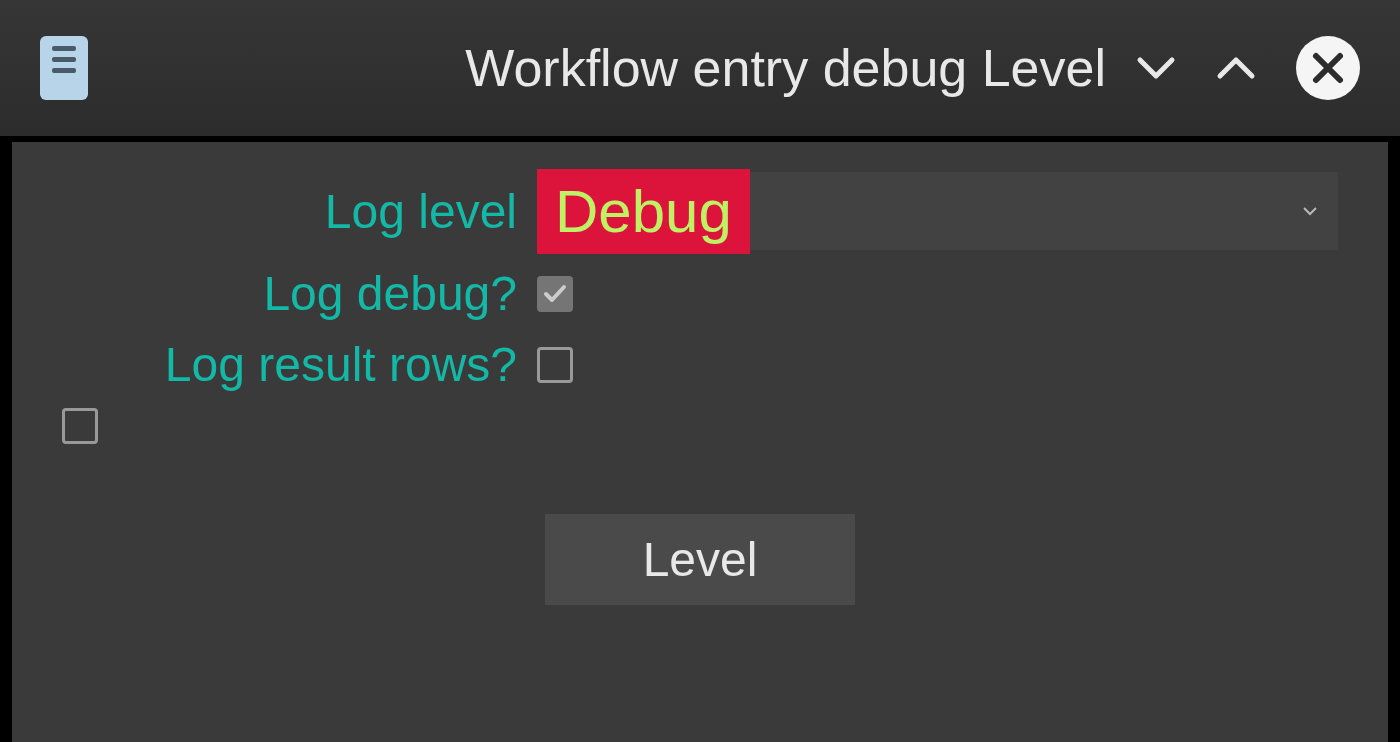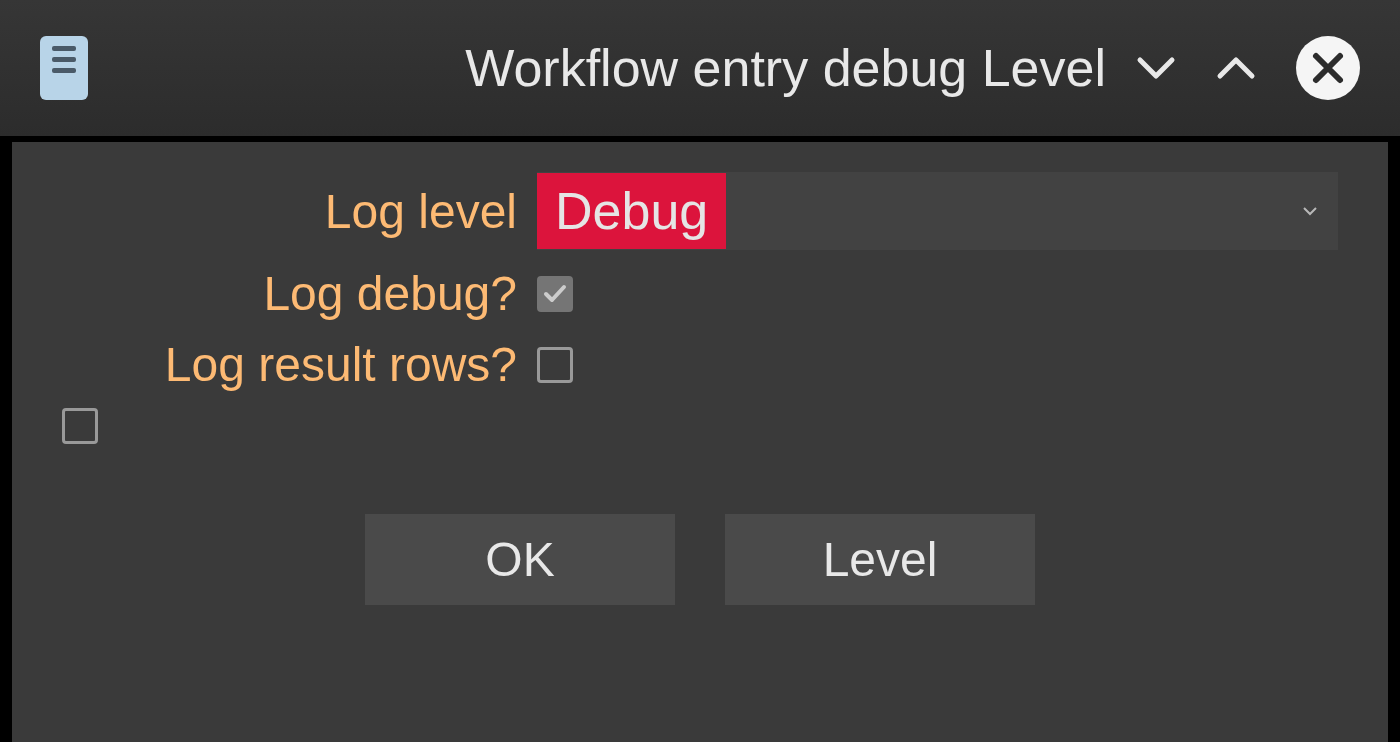--- a/index.html
+++ b/index.html
@@ -76,38 +76,38 @@
       margin: 6px 12px 12px 12px;
     }
     .form-row {
       display: flex;
       align-items: center;
       margin-bottom: 16px;
     }
     .form-label {
       width: 475px;
       text-align: right;
-      color: #fdba74;
+      color: #14b8a6;
       font-size: 48px;
       font-weight: 400;
       padding-right: 20px;
     }
     .select-wrapper {
       flex: 1;
       background: #424242;
       height: 78px;
       display: flex;
       align-items: center;
       padding: 0 30px 0 0;
       position: relative;
     }
     .select-value {
       background: #dc143c;
-      color: #e5e5e5;
-      font-size: 52px;
+      color: #bef264;
+      font-size: 60px;
       padding: 8px 18px;
       display: inline-block;
     }
     .select-arrow {
       position: absolute;
       right: 20px;
       top: 50%;
       transform: translateY(-50%);
     }
     .checkbox-row {
@@ -203,17 +203,16 @@
   <div class="checkbox-row">
     <div class="form-label">Log result rows?</div>
     <div class="checkbox"></div>
   </div>
 
   <div class="checkbox-row">
     <div class="checkbox"></div>
   </div>
 
   <div class="button-row">
-    <button class="dialog-button">OK</button>
     <button class="dialog-button">Level</button>
   </div>
 
 </div>
 
 </body></html>

